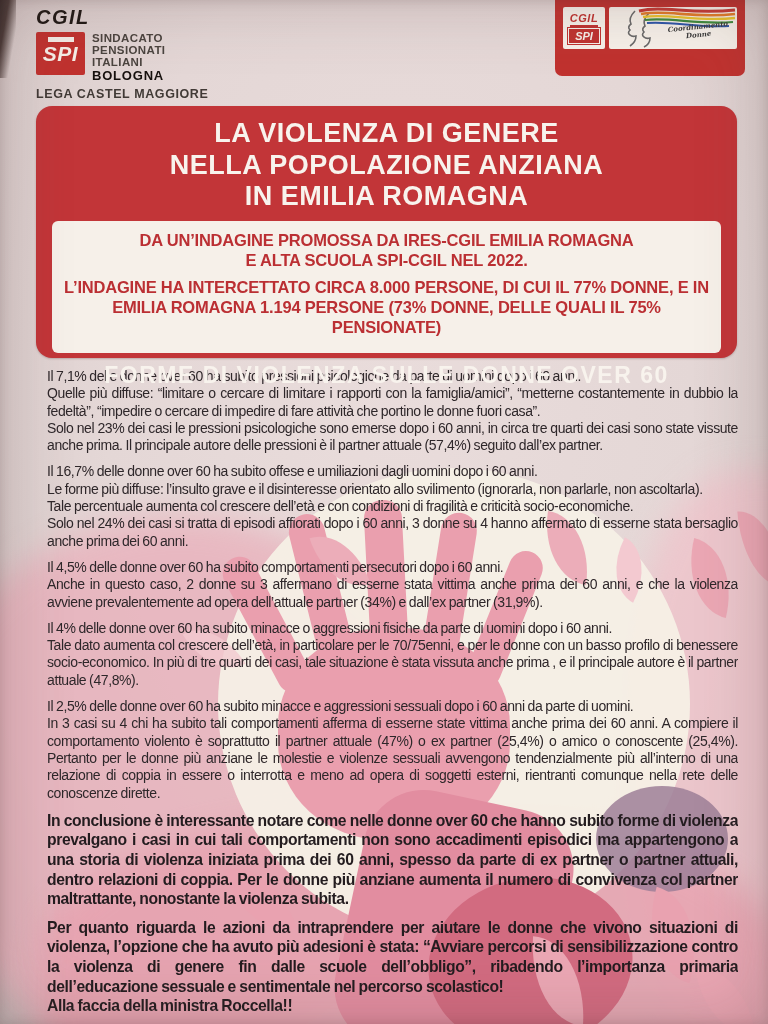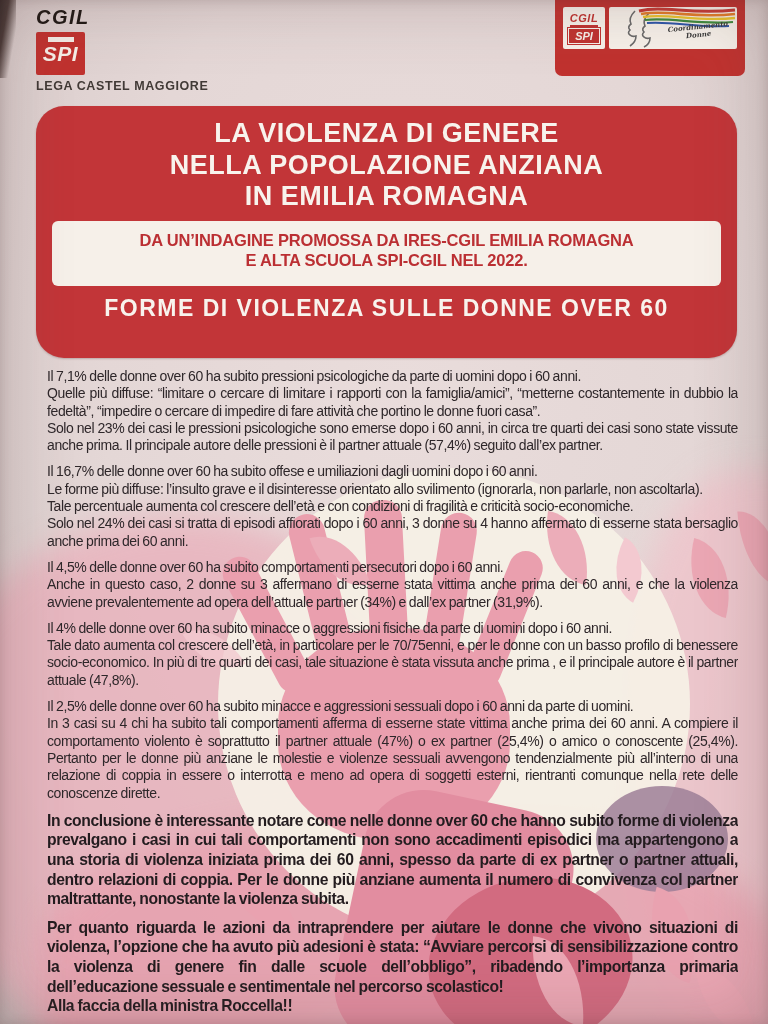--- a/index.html
+++ b/index.html
@@ -53,21 +53,21 @@
     font-size:7px; line-height:1.15; color:#3c3c3c; text-align:center; white-space:pre-line;
   }
   .logo-right .caption {
     margin-top:6px; text-align:center; color:#f7f1ea; font-weight:800;
     font-size:11px; letter-spacing:.3px; font-style:italic;
   }
 
   
   .banner {
     position:absolute; left:36px; top:106px; width:701px; height:252px; z-index:3;
-    background:#c23538; border-radius:28px; padding:12px 14px 0 14px;
+    background:#c23538; border-radius:16px; padding:12px 14px 0 14px;
     box-shadow: 0 1px 2px rgba(80,30,30,.25);
   }
   .banner h1 {
     color:#f8f3ed; text-align:center; font-weight:800;
     font-size:27px; line-height:1.17; letter-spacing:.5px; white-space:pre-line;
   }
   .white-box {
     margin:8px 2px 0 2px; background:#f6f0e9; border-radius:6px;
     padding:9px 10px 16px 10px; text-align:center;
   }
@@ -156,20 +156,26 @@
     <div class="leaf l10"></div>
   </div>
 
   <div class="logo-left">
     <div class="cgil-word">CGIL</div>
     <div class="spi-row">
       <div class="spi-box">
         <div class="spi-dash"></div>
         <div class="spi-word">SPI</div>
       </div>
+      <div class="org-col">
+        <div style="white-space:pre-line;">SINDACATO
+PENSIONATI
+ITALIANI</div>
+        <div class="city">BOLOGNA</div>
+      </div>
     </div>
     <div class="lega-line">LEGA CASTEL MAGGIORE</div>
   </div>
 
   <div class="logo-right">
     <div class="boxes">
       <div class="mini-cgilspi">
         <div class="mini-cgil">CGIL</div>
         <div class="mini-spi">SPI</div>
       </div>
@@ -189,20 +195,21 @@
     </div>
   </div>
 
   <section class="banner">
     <h1>LA  VIOLENZA DI GENERE
 NELLA POPOLAZIONE ANZIANA
 IN EMILIA ROMAGNA</h1>
     <div class="white-box">
       <div class="sub">DA UN’INDAGINE PROMOSSA DA IRES-CGIL  EMILIA ROMAGNA
 E ALTA SCUOLA SPI-CGIL NEL 2022.</div>
+      <div class="sub">L’INDAGINE HA INTERCETTATO CIRCA 8.000 PERSONE, DI CUI IL 77% DONNE, E IN EMILIA ROMAGNA 1.194 PERSONE (73% DONNE, DELLE QUALI IL 75% PENSIONATE)</div>
     </div>
     <h2>FORME DI VIOLENZA SULLE DONNE OVER 60</h2>
   </section>
 
   <main class="body-text">
     <p>Il 7,1% delle donne over 60 ha subito pressioni psicologiche da parte di uomini dopo i 60 anni.
 Quelle più diffuse: “limitare o cercare di limitare i rapporti con la famiglia/amici”, “metterne costantemente in dubbio la fedeltà”, “impedire o cercare di impedire di fare attività che portino le donne fuori casa”.
 Solo nel 23% dei casi le pressioni psicologiche sono emerse dopo i 60 anni, in circa tre quarti dei casi sono state vissute anche prima. Il principale autore delle pressioni è il partner attuale (57,4%) seguito dall’ex partner.</p>
     <p>Il 16,7% delle donne over 60 ha subito offese e umiliazioni dagli uomini dopo i 60 anni.
 Le forme più diffuse: l’insulto grave e il disinteresse orientato allo svilimento (ignorarla, non parlarle, non ascoltarla).

